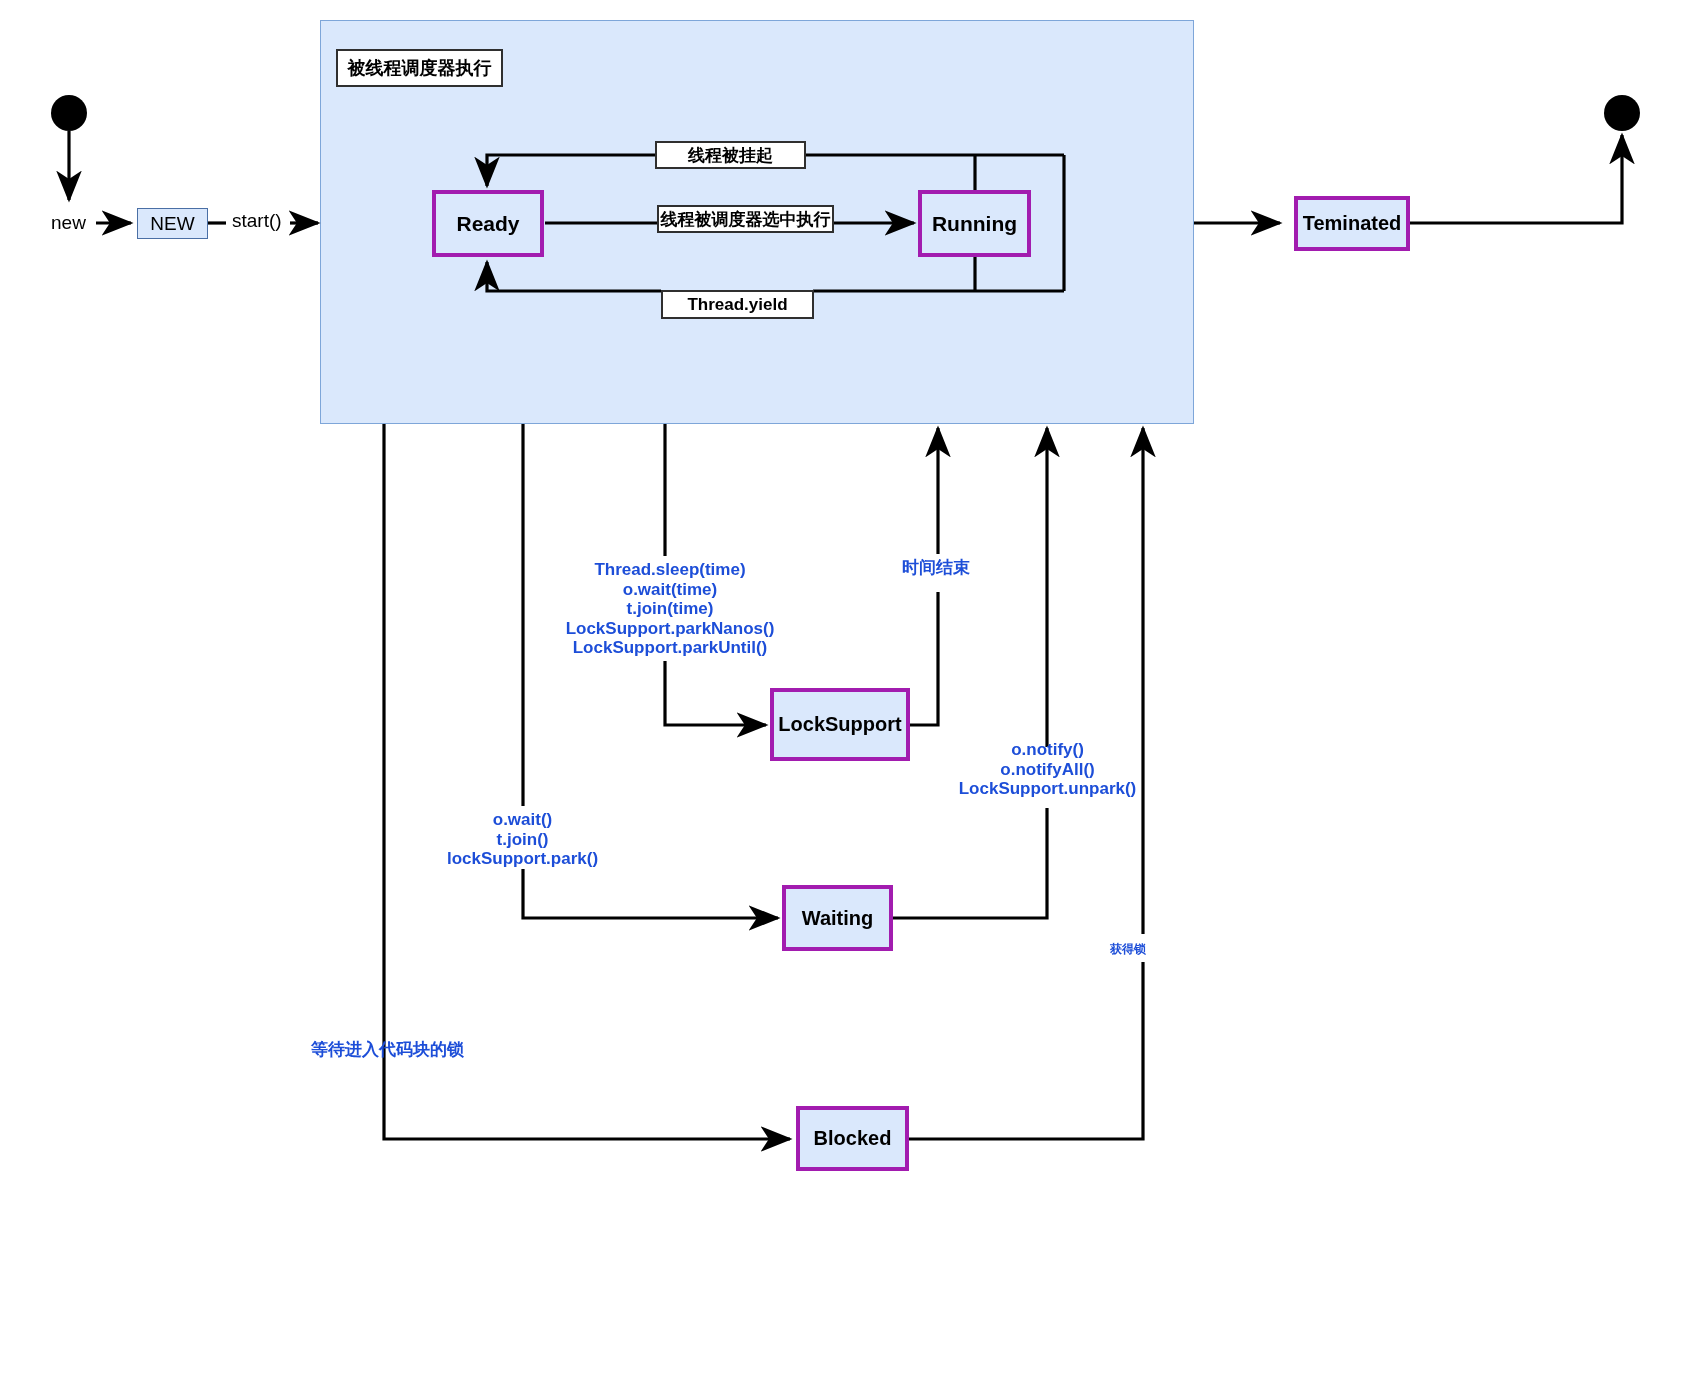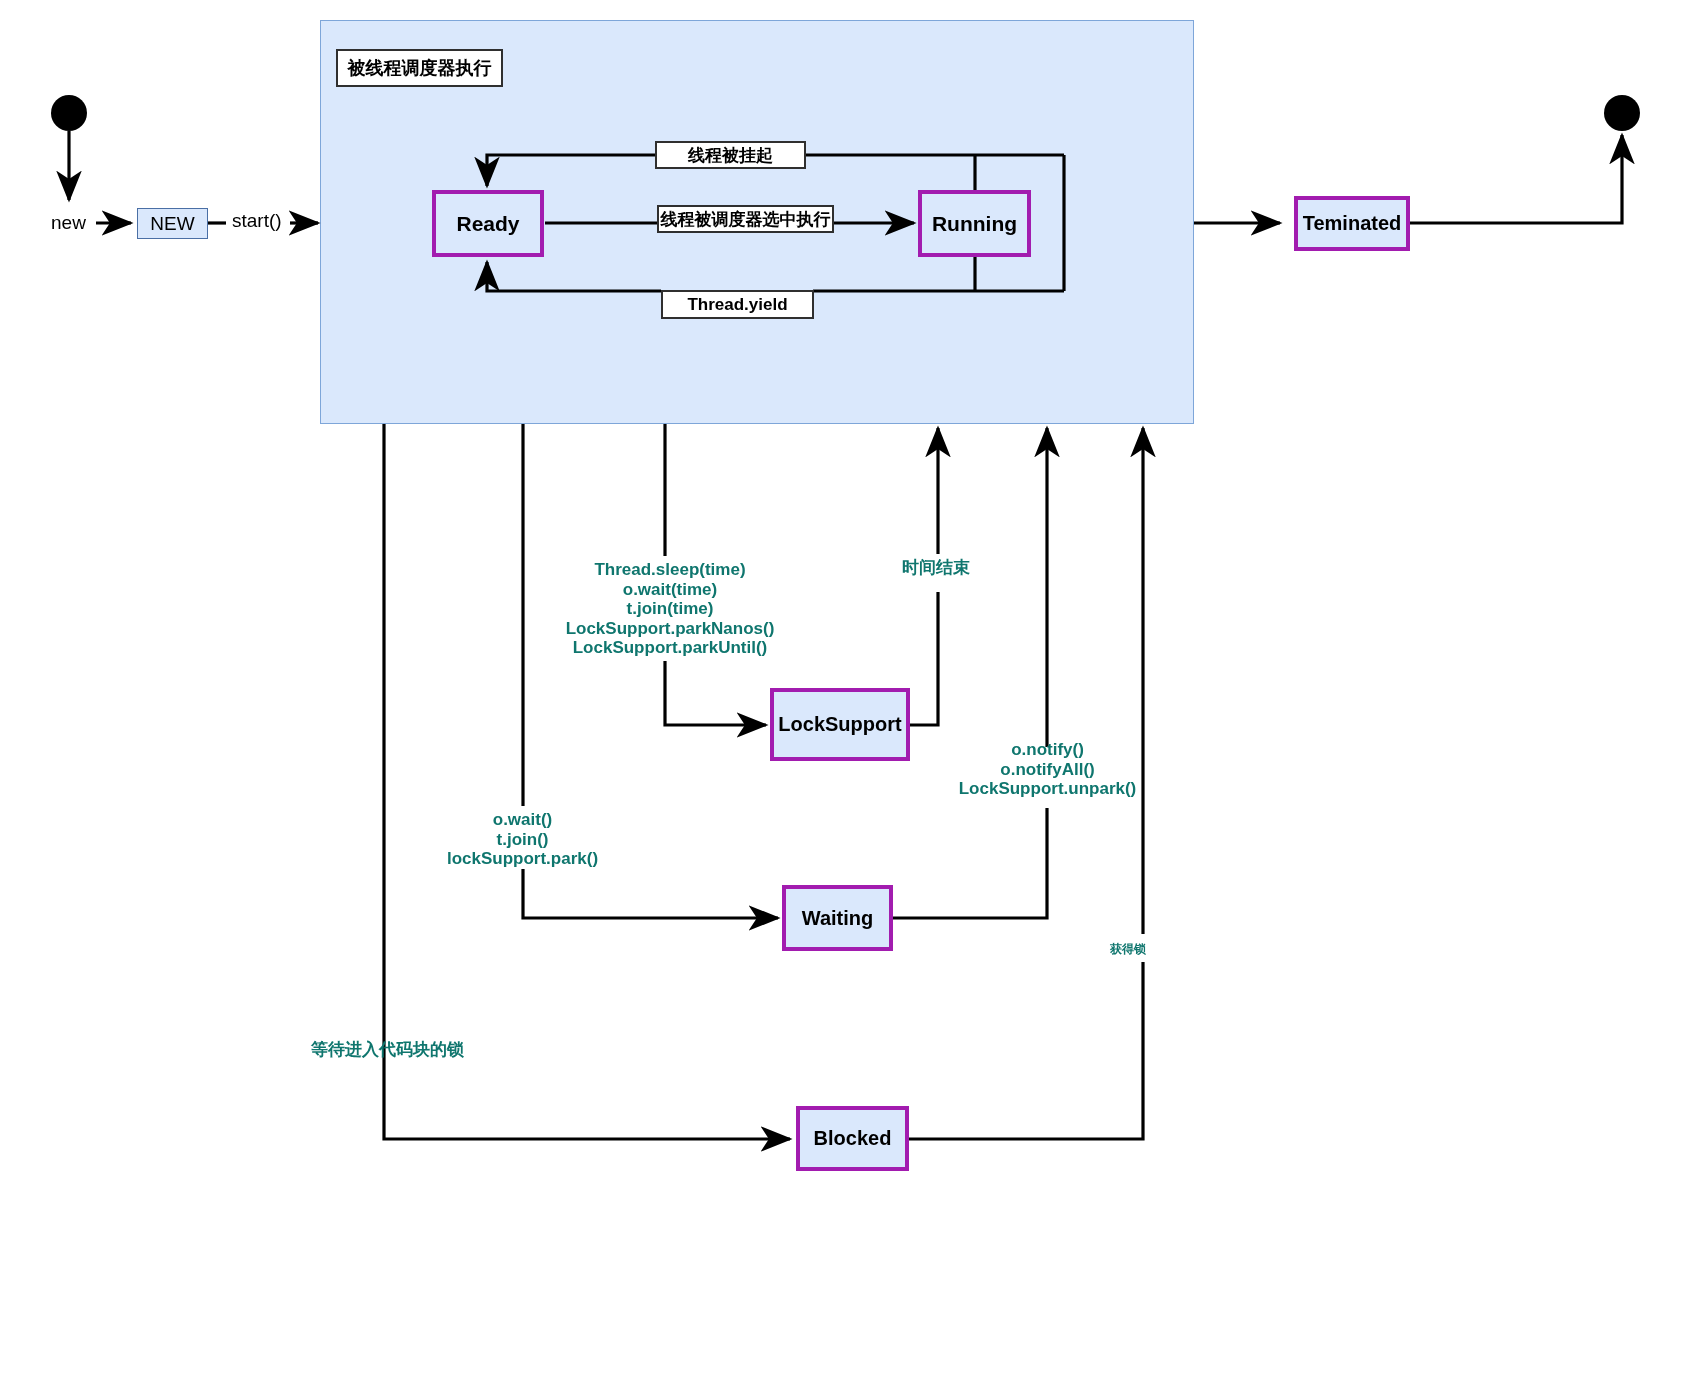--- a/index.html
+++ b/index.html
@@ -3,21 +3,21 @@
 <meta charset="utf-8">
 <style>
   html,body{margin:0;padding:0;background:#ffffff;}
   body{width:1707px;height:1374px;font-family:"Liberation Sans",sans-serif;overflow:hidden;}
   #stage{position:relative;width:1707px;height:1374px;}
   svg{position:absolute;left:0;top:0;width:1707px;height:1374px;}
   .node{position:absolute;box-sizing:border-box;display:flex;align-items:center;justify-content:center;
         background:#dae8fc;border:4px solid #a21caf;color:#000;font-weight:bold;}
   .lbl{position:absolute;box-sizing:border-box;display:flex;align-items:center;justify-content:center;
        background:#ffffff;border:2px solid #2f2f2f;color:#000;font-weight:bold;}
-  .txt{position:absolute;color:#0f766e;font-weight:bold;white-space:nowrap;text-align:center;line-height:19.5px;}
+  .txt{position:absolute;color:#1d4ed8;font-weight:bold;white-space:nowrap;text-align:center;line-height:19.5px;}
   .plain{position:absolute;color:#000;white-space:nowrap;font-weight:normal;}
   .swim{position:absolute;background:#dae8fc;border:1px solid #7ea6d9;box-sizing:border-box;}
   .newbox{position:absolute;box-sizing:border-box;display:flex;align-items:center;justify-content:center;
           background:#dae8fc;border:1px solid #4a6fa5;color:#000;font-weight:normal;}
 </style>
 </head>
 <body>
 
 <div id="stage">
 

